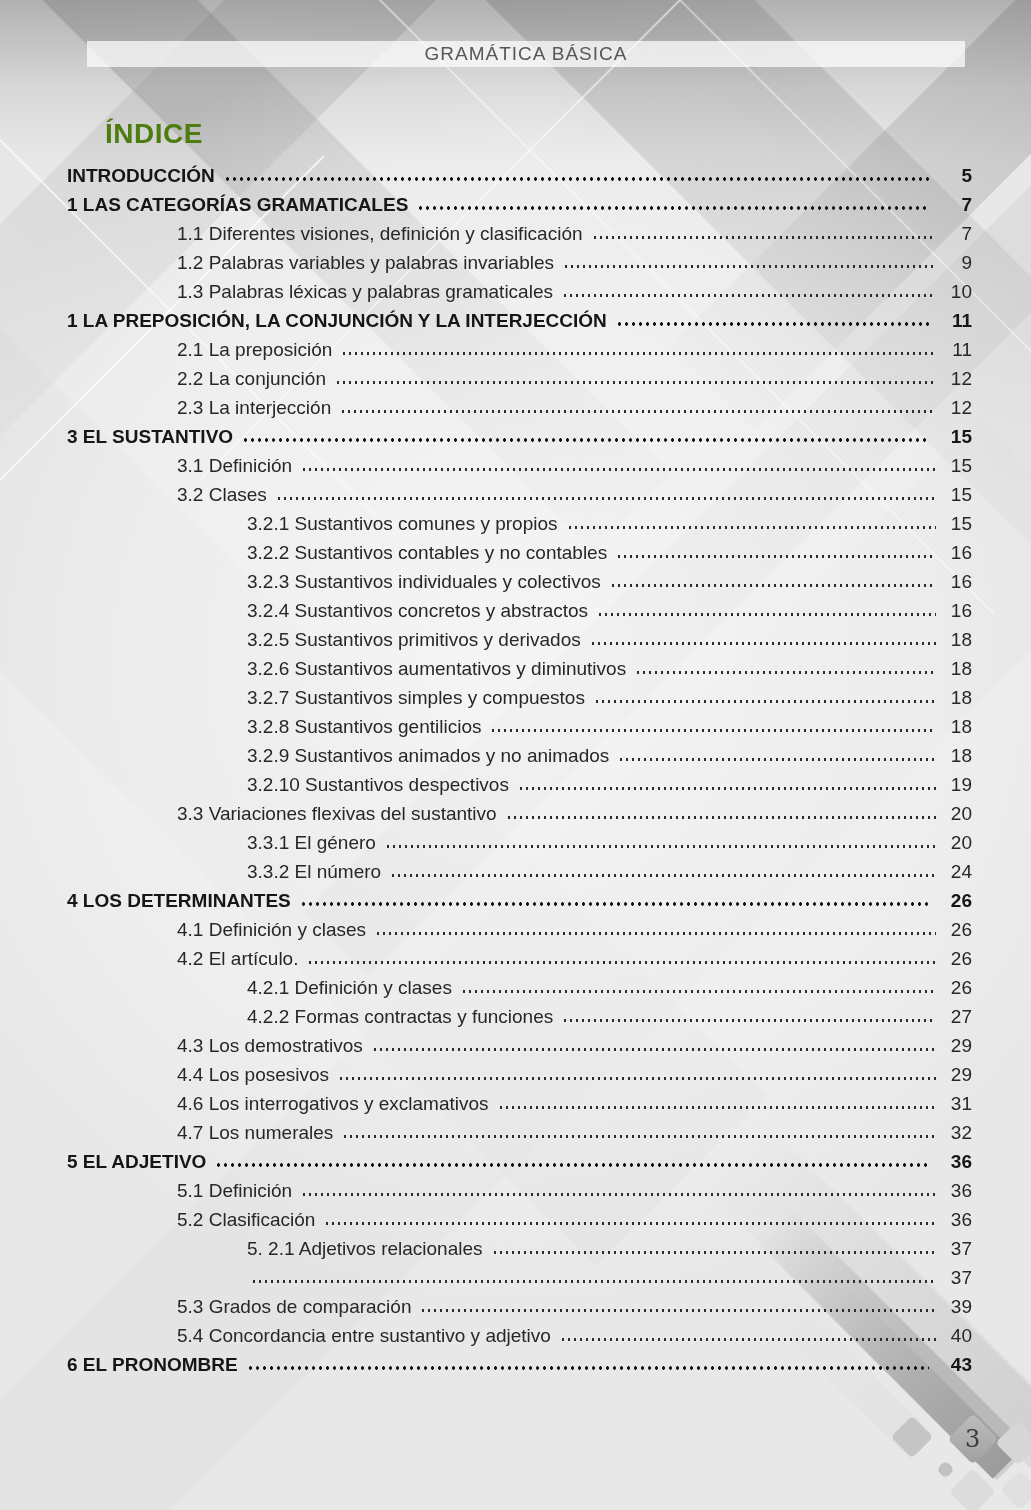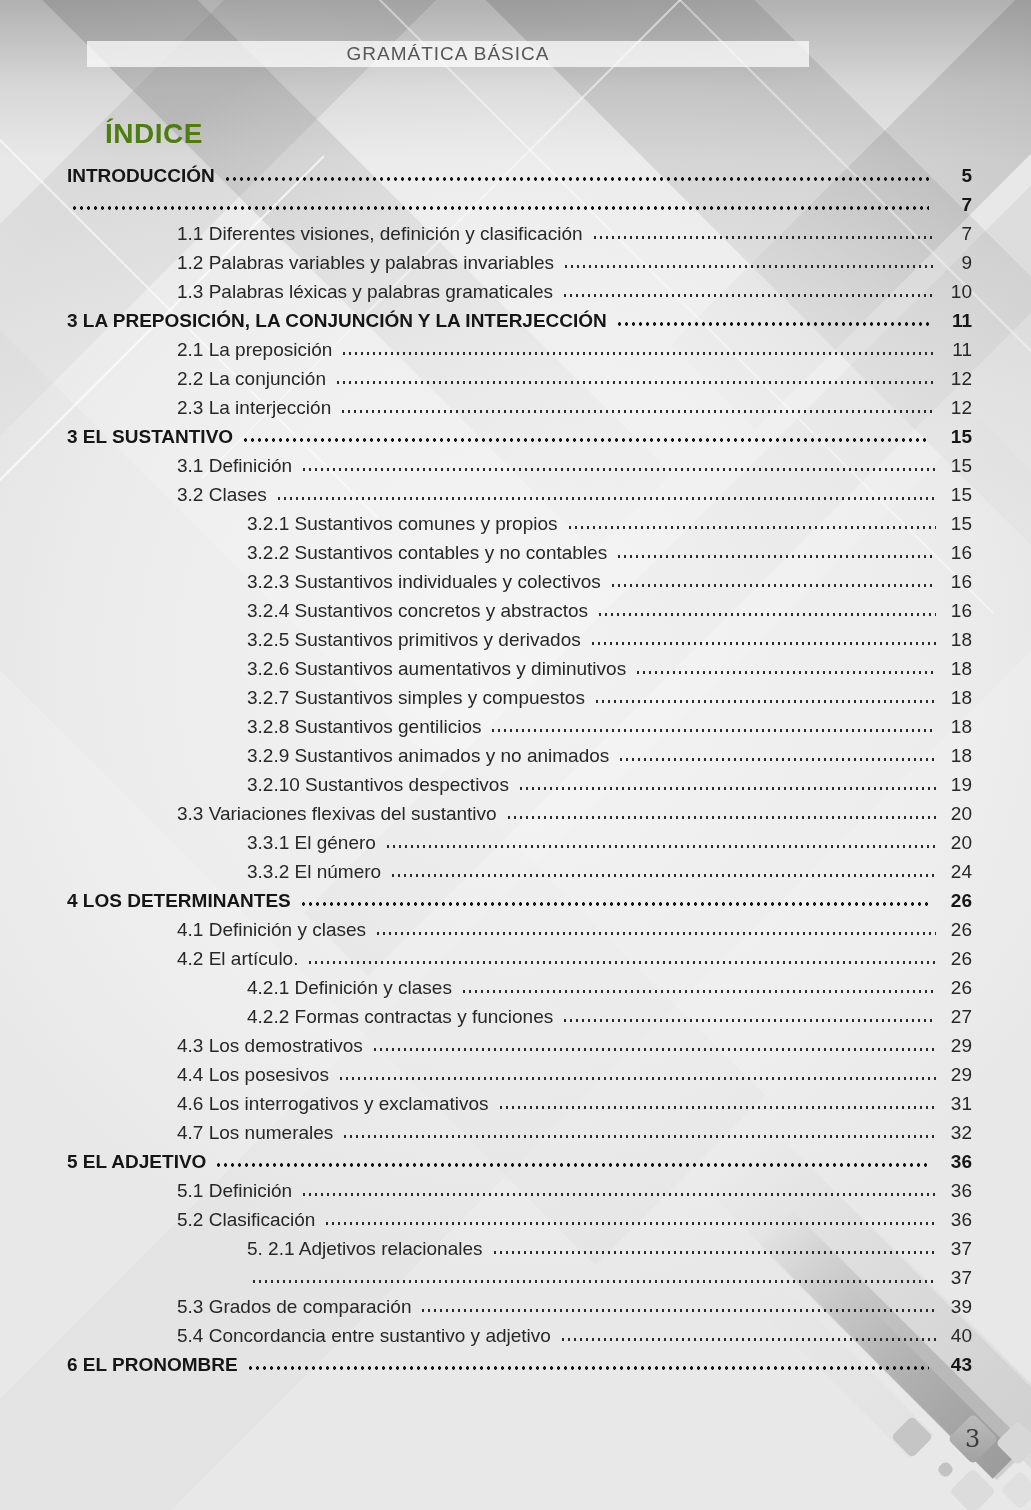--- a/index.html
+++ b/index.html
@@ -40,21 +40,21 @@
   .diamond{position:absolute;transform:rotate(45deg);border-radius:5px;}
   .d-left{width:30px;height:30px;left:897px;top:1422px;background:#c5c5c5;}
   .d-main{width:36px;height:36px;left:955px;top:1421px;background:linear-gradient(135deg,#bdbdbd,#a0a0a0);display:flex;align-items:center;justify-content:center;}
   .d-right{width:32px;height:32px;left:1002px;top:1427px;background:#d7d7d7;}
   .d-sm{width:13px;height:13px;left:939px;top:1463px;background:#c2c2c2;}
   .d-bot{width:33px;height:33px;left:956px;top:1475px;background:#dcdcdc;}
   .d-far{width:28px;height:28px;left:1006px;top:1476px;background:#e0e0e0;}
   .pgnum{transform:rotate(-45deg);font-family:"DejaVu Serif",serif;font-size:24px;color:#3a3a3a;line-height:1;}
   
   .header-band{
-    position:absolute;left:87px;top:41px;width:722px;height:26px;
+    position:absolute;left:87px;top:41px;width:878px;height:26px;
     background:rgba(255,255,255,.72);
     display:flex;align-items:center;justify-content:center;
   }
   .header-band span{font-size:19px;color:#575757;letter-spacing:1px;}
   
   .doc-title{
     position:absolute;left:105px;top:118px;width:878px;
     text-align:left;font-size:28px;font-weight:bold;color:#4d7c0f;letter-spacing:.5px;
   }
   
@@ -117,40 +117,41 @@
   <div class="doc-title">ÍNDICE</div>
 
   <div class="toc">
 
   <div class="toc-row lvl0 bold">
       <span class="toc-label">INTRODUCCIÓN</span>
       <span class="toc-leader"></span>
       <span class="toc-page">5</span>
     </div>
       <div class="toc-row lvl0 bold">
+      <span class="toc-label">1 LAS CATEGORÍAS GRAMATICALES</span>
       <span class="toc-leader"></span>
       <span class="toc-page">7</span>
     </div>
       <div class="toc-row lvl1">
       <span class="toc-label">1.1 Diferentes visiones, definición y clasificación</span>
       <span class="toc-leader"></span>
       <span class="toc-page">7</span>
     </div>
       <div class="toc-row lvl1">
       <span class="toc-label">1.2 Palabras variables y palabras invariables</span>
       <span class="toc-leader"></span>
       <span class="toc-page">9</span>
     </div>
       <div class="toc-row lvl1">
       <span class="toc-label">1.3 Palabras léxicas y palabras gramaticales</span>
       <span class="toc-leader"></span>
       <span class="toc-page">10</span>
     </div>
       <div class="toc-row lvl0 bold">
-      <span class="toc-label">3 LA PREPOSICIÓN, LA CONJUNCIÓN Y LA INTERJECCIÓN</span>
+      <span class="toc-label">1 LA PREPOSICIÓN, LA CONJUNCIÓN Y LA INTERJECCIÓN</span>
       <span class="toc-leader"></span>
       <span class="toc-page">11</span>
     </div>
       <div class="toc-row lvl1">
       <span class="toc-label">2.1  La preposición</span>
       <span class="toc-leader"></span>
       <span class="toc-page">11</span>
     </div>
       <div class="toc-row lvl1">
       <span class="toc-label">2.2  La conjunción</span>

